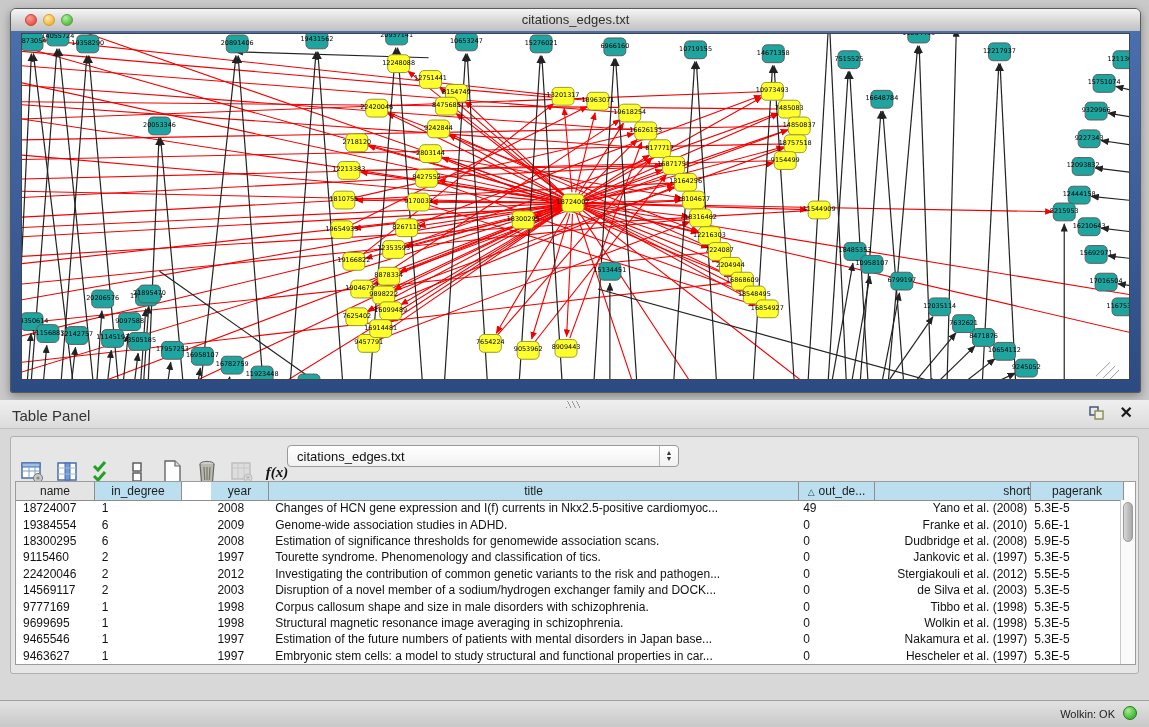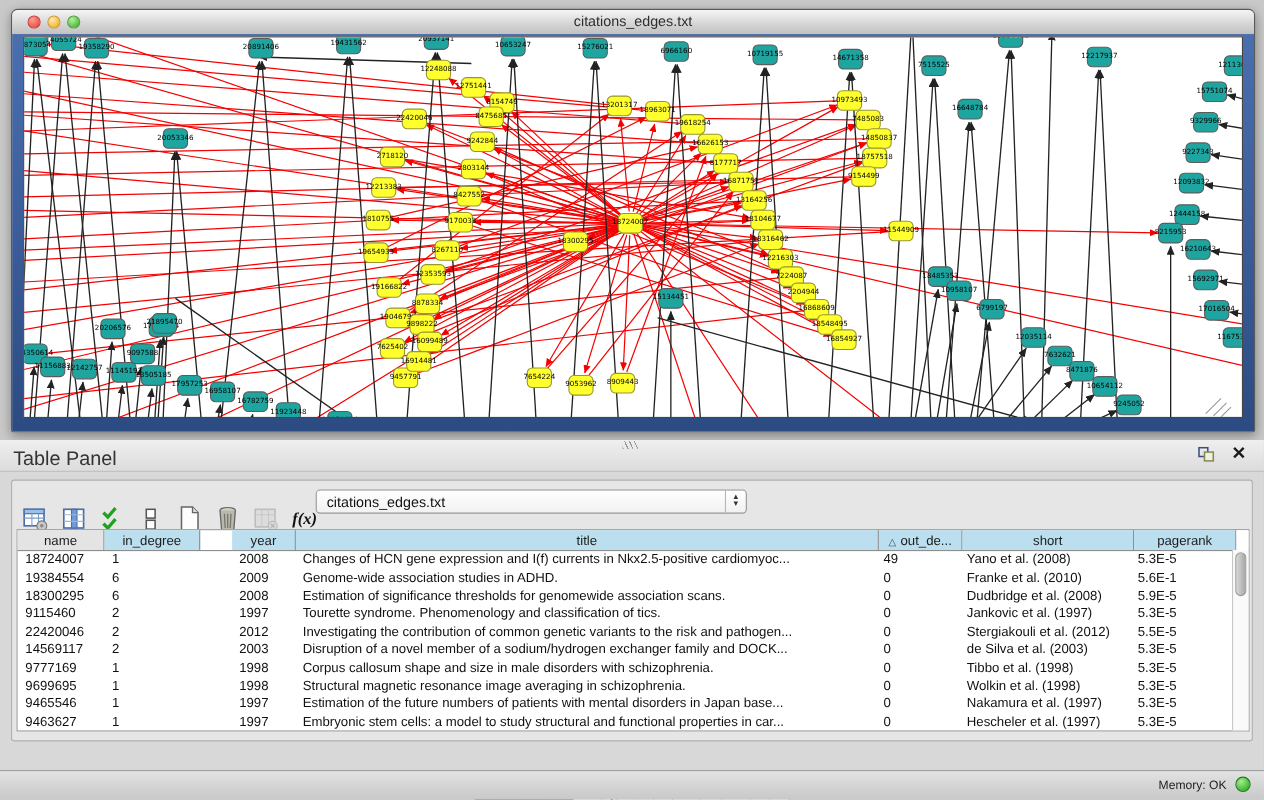--- a/index.html
+++ b/index.html
@@ -23,21 +23,21 @@
   .net-canvas{width:100%;height:100%;background:#fff;border:1px solid #444;box-sizing:border-box;position:relative;}
   .net-canvas svg{display:block;width:100%;height:100%;}
   .edge-r{stroke:#f40000;stroke-width:1.1;fill:none;}
   .edge-k{stroke:#222;stroke-width:1.2;fill:none;}
   .node-lab{font-size:6.5px;fill:#000;text-anchor:middle;font-family:"DejaVu Sans",sans-serif;}
 
   
   .table-panel{position:absolute;left:0;top:400px;width:1149px;height:327px;background:#d8d8d8;}
   .tp-titlebar{position:absolute;left:0;top:0;width:100%;height:28px;
     background:linear-gradient(#efefef,#dcdcdc);border-bottom:1px solid #c0c0c0;}
-  .tp-title{position:absolute;left:12px;top:7px;font-size:18px;color:#333;}
+  .tp-title{position:absolute;left:12px;top:7px;font-size:15px;color:#333;}
   .tp-grip{position:absolute;left:566px;top:1px;width:14px;height:7px;
     background:repeating-linear-gradient(65deg,#9a9a9a 0 1px,transparent 1px 4px);}
   .tp-float{position:absolute;right:44px;top:6px;width:16px;height:15px;cursor:pointer;}
   .tp-close{position:absolute;right:16px;top:4px;font-size:16px;font-weight:bold;color:#1a1a1a;cursor:pointer;line-height:18px;}
 
   .tp-inner{position:absolute;left:10px;top:36px;width:1129px;height:238px;
     background:#e6e6e6;border:1px solid #b0b0b0;border-radius:3px;box-sizing:border-box;}
   .toolbar{position:absolute;left:8px;top:6px;height:30px;display:flex;align-items:center;gap:9px;}
   .tb-icon{width:26px;height:26px;display:flex;align-items:center;justify-content:center;cursor:pointer;margin-top:28px;}
   .fx{font-family:"Liberation Serif",serif;font-style:italic;font-weight:bold;font-size:15px;color:#111;}
@@ -52,21 +52,21 @@
   .thead{display:flex;height:18px;border-bottom:1px solid #8e8e8e;}
   .th{font-size:12px;color:#1c1c1c;text-align:center;line-height:18px;background:#bcdfef;
       border-right:1px solid #8e8e8e;box-sizing:border-box;overflow:hidden;white-space:nowrap;cursor:pointer;}
   .th.gray{background:#e4e4e4;}
   .th.filler{background:#fff;border-right:none;flex:1;cursor:default;}
   .sort-tri{font-size:9px;color:#345;margin-right:4px;}
   .tbody{position:absolute;left:0;top:18px;right:15px;bottom:0;overflow:hidden;}
   .tr{display:flex;height:16.4px;align-items:center;cursor:default;}
   .td{font-size:12px;color:#111;box-sizing:border-box;padding-left:7px;overflow:hidden;
       white-space:nowrap;text-overflow:clip;}
-  .c0{width:79px;} .c1{width:87px;} .c2{width:58px;margin-left:29px;} .c3{width:530px;} .c4{width:76px;} .c5{width:156px;} .c6{width:93px;}
+  .c0{width:79px;} .c1{width:87px;} .c2{width:58px;margin-left:29px;} .c3{width:530px;} .c4{width:76px;} .c5{width:156px;text-align:right;} .c6{width:93px;}
   .vscroll{position:absolute;right:0;top:18px;bottom:0;width:15px;background:#fafafa;border-left:1px solid #c8c8c8;box-sizing:border-box;}
   .vthumb{position:absolute;left:2px;top:2px;width:10px;height:40px;border-radius:6px;
      background:linear-gradient(90deg,#d8d8d8,#a8a8a8);border:1px solid #9a9a9a;box-sizing:border-box;cursor:grab;}
 
   .seg-tabs{position:absolute;left:0;right:0;top:274px;display:flex;justify-content:center;}
   .seg{display:flex;border:1px solid #9f9f9f;border-radius:5px;overflow:hidden;
        box-shadow:0 1px 0 rgba(255,255,255,.7);}
   .seg .tab{font-size:12.5px;padding:3px 13px 4px;background:linear-gradient(#fff,#ededed);color:#111;
        border-right:1px solid #b3b3b3;cursor:pointer;white-space:nowrap;}
   .seg .tab:last-child{border-right:none;}
@@ -883,16 +883,16 @@
     <div class="seg-tabs">
       <div class="seg">
         <span class="tab sel">Node Table</span>
         <span class="tab">Edge Table</span>
         <span class="tab">Network Table</span>
       </div>
     </div>
   </div>
 
   <div class="statusbar">
-    <span class="mem">Memory: OK</span>
+    <span class="mem">Wolkin: OK</span>
     <span class="memdot"></span>
   </div>
 </div>
 
 </body></html>

